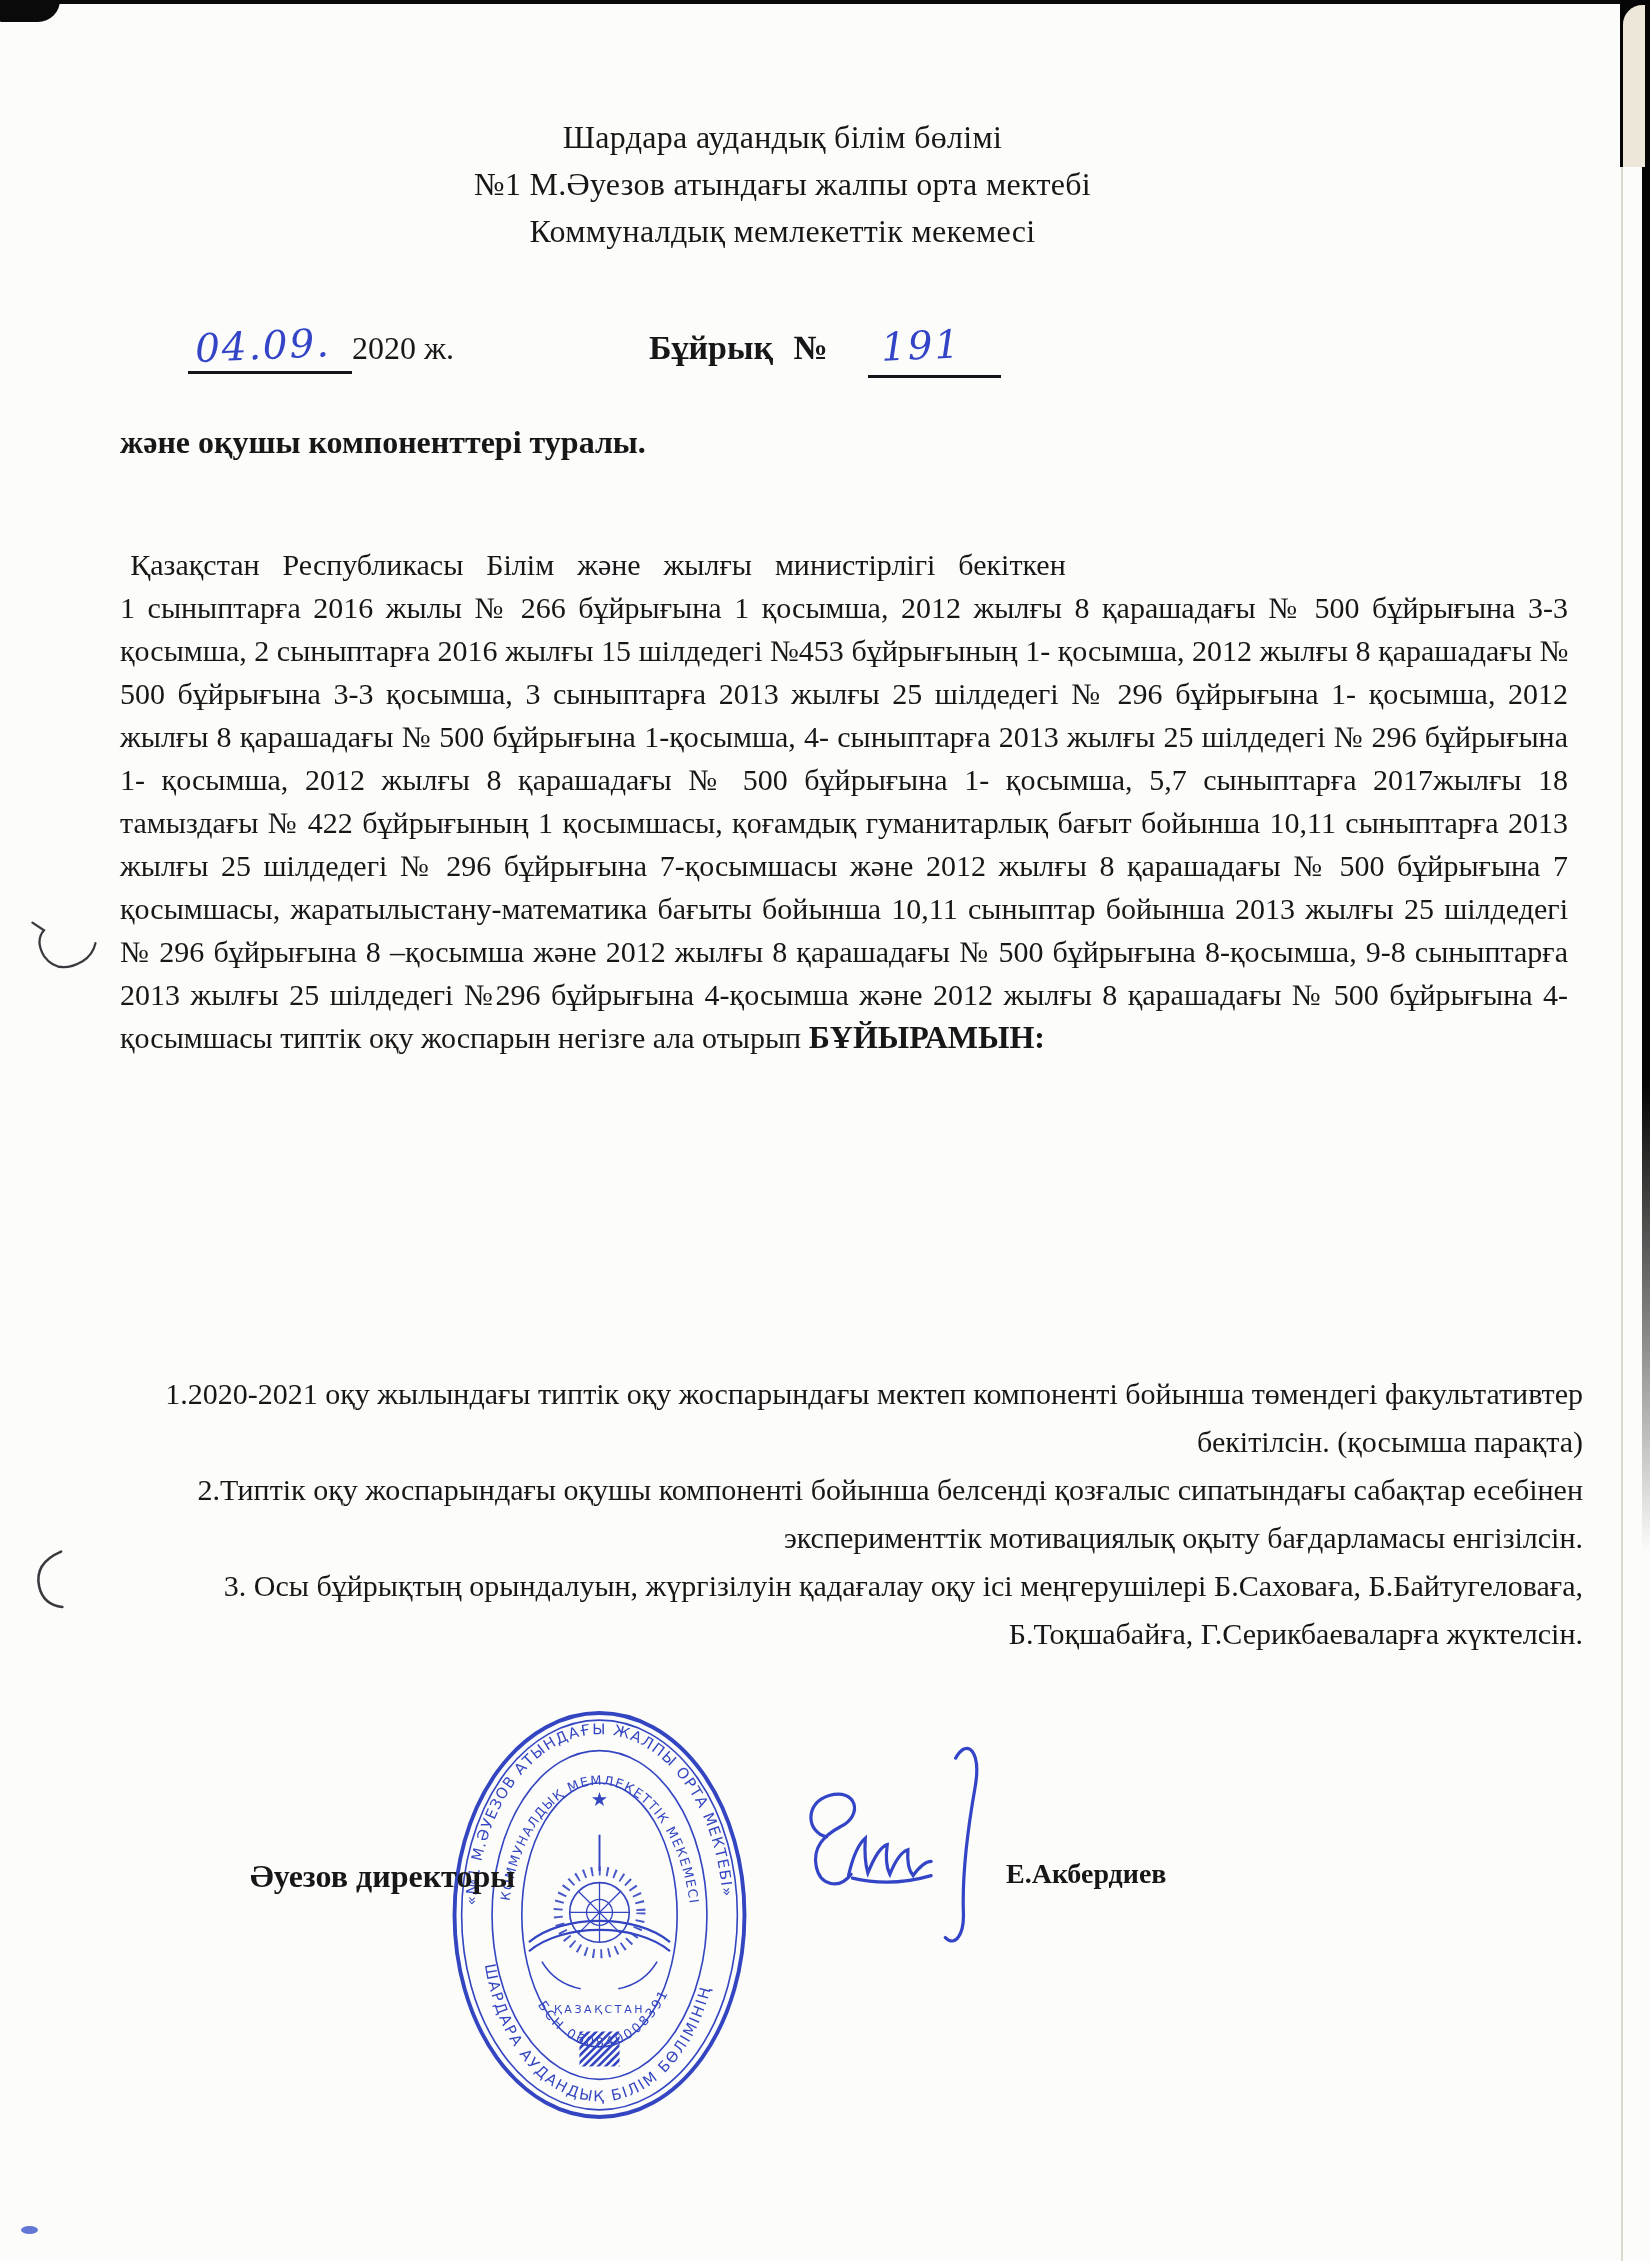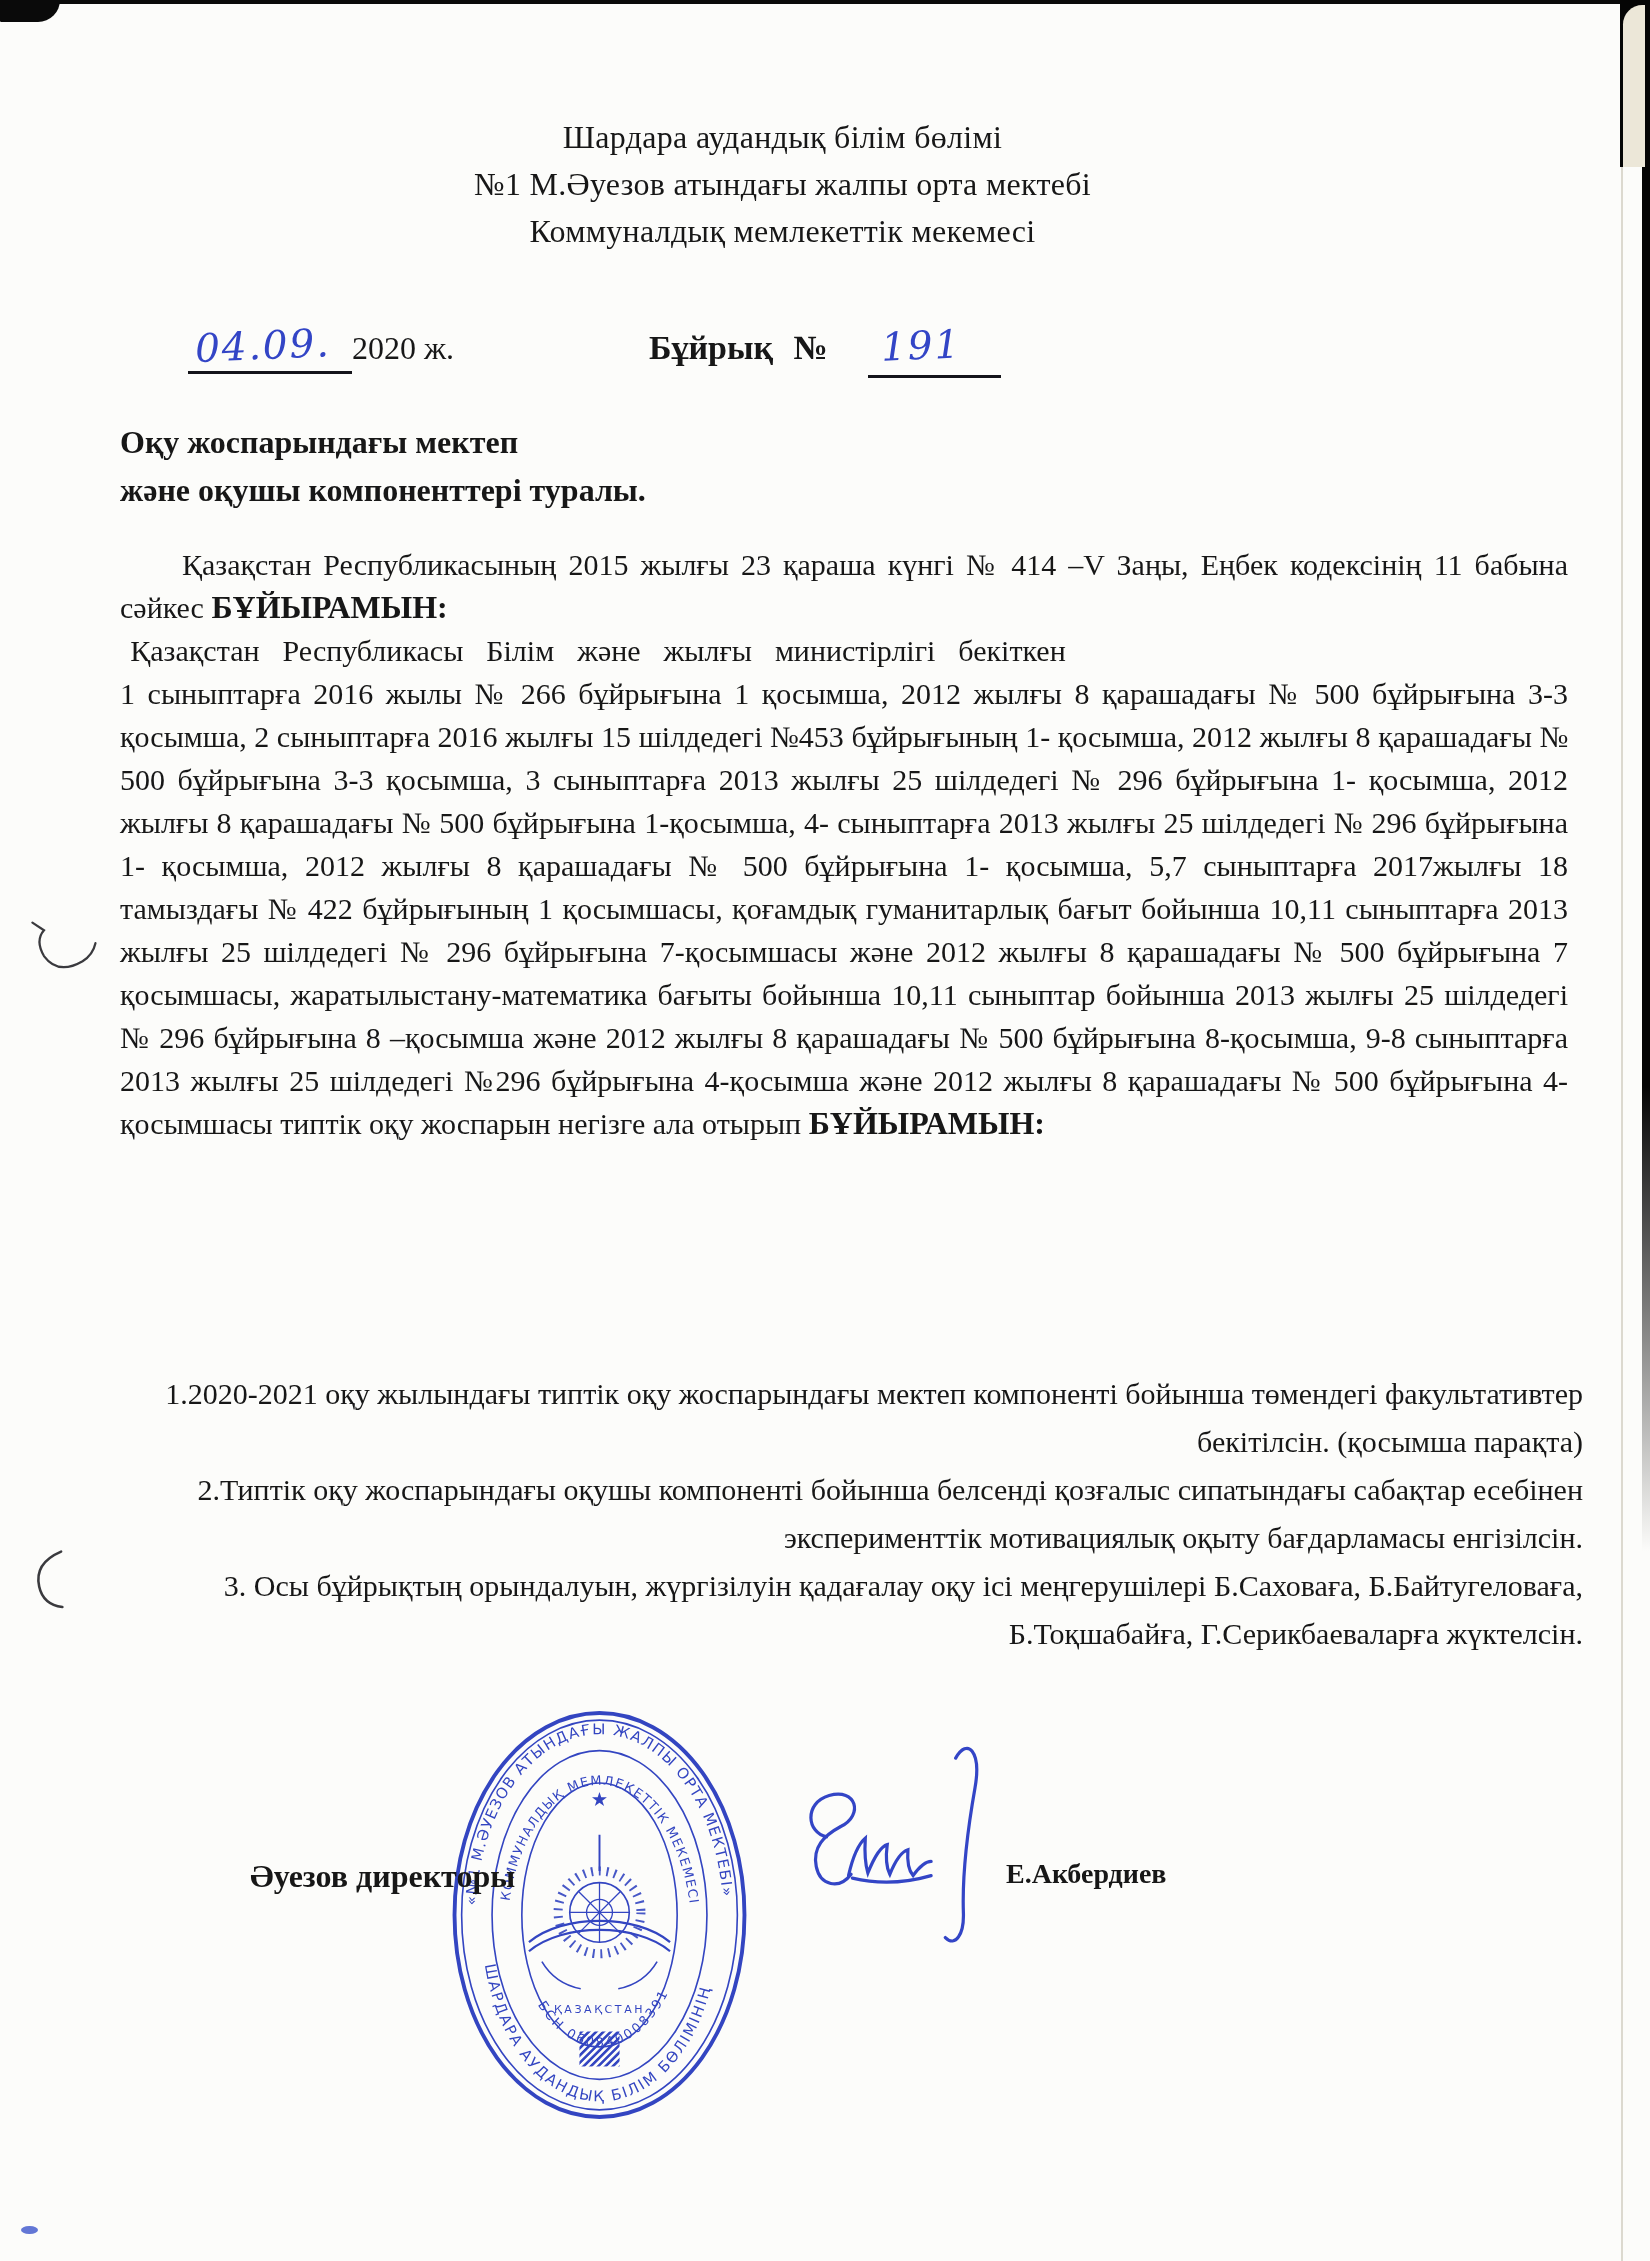--- a/index.html
+++ b/index.html
@@ -81,26 +81,24 @@
 <div class="order-line">
   <div class="date-group">
     <span class="hw-underline"><span class="handwritten">04.09.</span></span><span class="year-label">2020 ж.</span>
   </div>
   <div class="order-group">
     <span class="order-label">Бұйрық №</span><span class="num-underline"><span class="handwritten">191</span></span>
   </div>
 </div>
 
 <div class="subject">
-  <div>Оқу жоспарындағы мектеп</div>
   <div>және оқушы компоненттері туралы.</div>
 </div>
 
 <div class="body-text">
-  <p class="p1"><span>Қазақстан Республикасының 2015 жылғы 23 қараша күнгі № 414 –V Заңы, Еңбек кодексінің 11 бабына сәйкес </span><span class="bold-inline">БҰЙЫРАМЫН:</span></p>
   <p class="p2">Қазақстан Республикасы Білім және жылғы министірлігі бекіткен</p>
   <p class="p3"><span>1 сыныптарға 2016 жылы № 266 бұйрығына 1 қосымша, 2012 жылғы 8 қарашадағы № 500 бұйрығына 3-3 қосымша, 2 сыныптарға 2016 жылғы 15 шілдедегі №453 бұйрығының 1- қосымша, 2012 жылғы 8 қарашадағы № 500 бұйрығына 3-3 қосымша, 3 сыныптарға 2013 жылғы 25 шілдедегі № 296 бұйрығына 1- қосымша, 2012 жылғы 8 қарашадағы № 500 бұйрығына 1-қосымша, 4- сыныптарға 2013 жылғы 25 шілдедегі № 296 бұйрығына 1- қосымша, 2012 жылғы 8 қарашадағы № 500 бұйрығына 1- қосымша, 5,7 сыныптарға 2017жылғы 18 тамыздағы № 422 бұйрығының 1 қосымшасы, қоғамдық гуманитарлық бағыт бойынша 10,11 сыныптарға 2013 жылғы 25 шілдедегі № 296 бұйрығына 7-қосымшасы және 2012 жылғы 8 қарашадағы № 500 бұйрығына 7 қосымшасы, жаратылыстану-математика бағыты бойынша 10,11 сыныптар бойынша 2013 жылғы 25 шілдедегі № 296 бұйрығына 8 –қосымша және 2012 жылғы 8 қарашадағы № 500 бұйрығына 8-қосымша, 9-8 сыныптарға 2013 жылғы 25 шілдедегі №296 бұйрығына 4-қосымша және 2012 жылғы 8 қарашадағы № 500 бұйрығына 4-қосымшасы типтік оқу жоспарын негізге ала отырып </span><span class="bold-inline">БҰЙЫРАМЫН:</span></p>
 </div>
 
 <div class="items">
   <p>1.2020-2021 оқу жылындағы типтік оқу жоспарындағы мектеп компоненті бойынша төмендегі факультативтер бекітілсін. (қосымша парақта)</p>
   <p>2.Типтік оқу жоспарындағы оқушы компоненті бойынша белсенді қозғалыс сипатындағы сабақтар есебінен эксперименттік мотивациялық оқыту бағдарламасы енгізілсін.</p>
   <p>3. Осы бұйрықтың орындалуын, жүргізілуін қадағалау оқу ісі меңгерушілері Б.Саховаға, Б.Байтугеловаға, Б.Тоқшабайға, Г.Серикбаеваларға жүктелсін.</p>
 </div>
 

